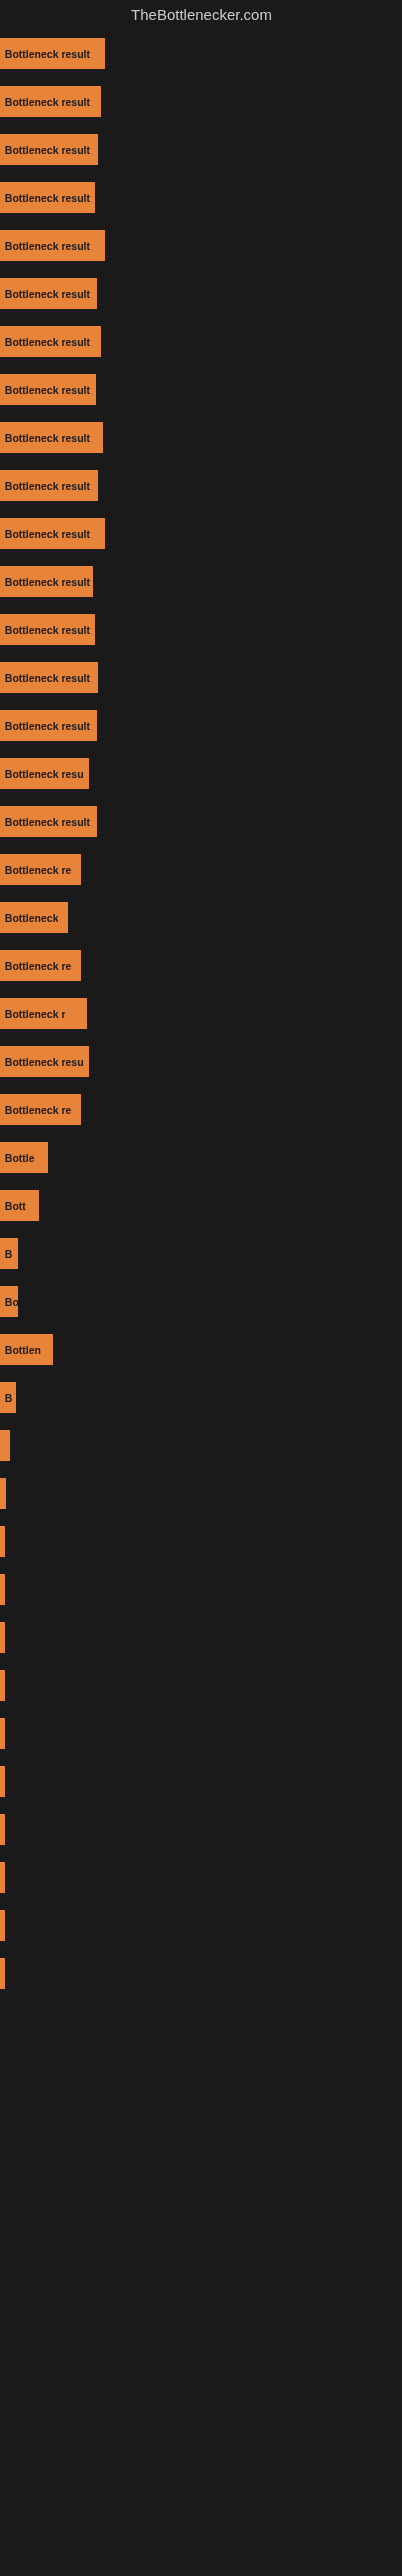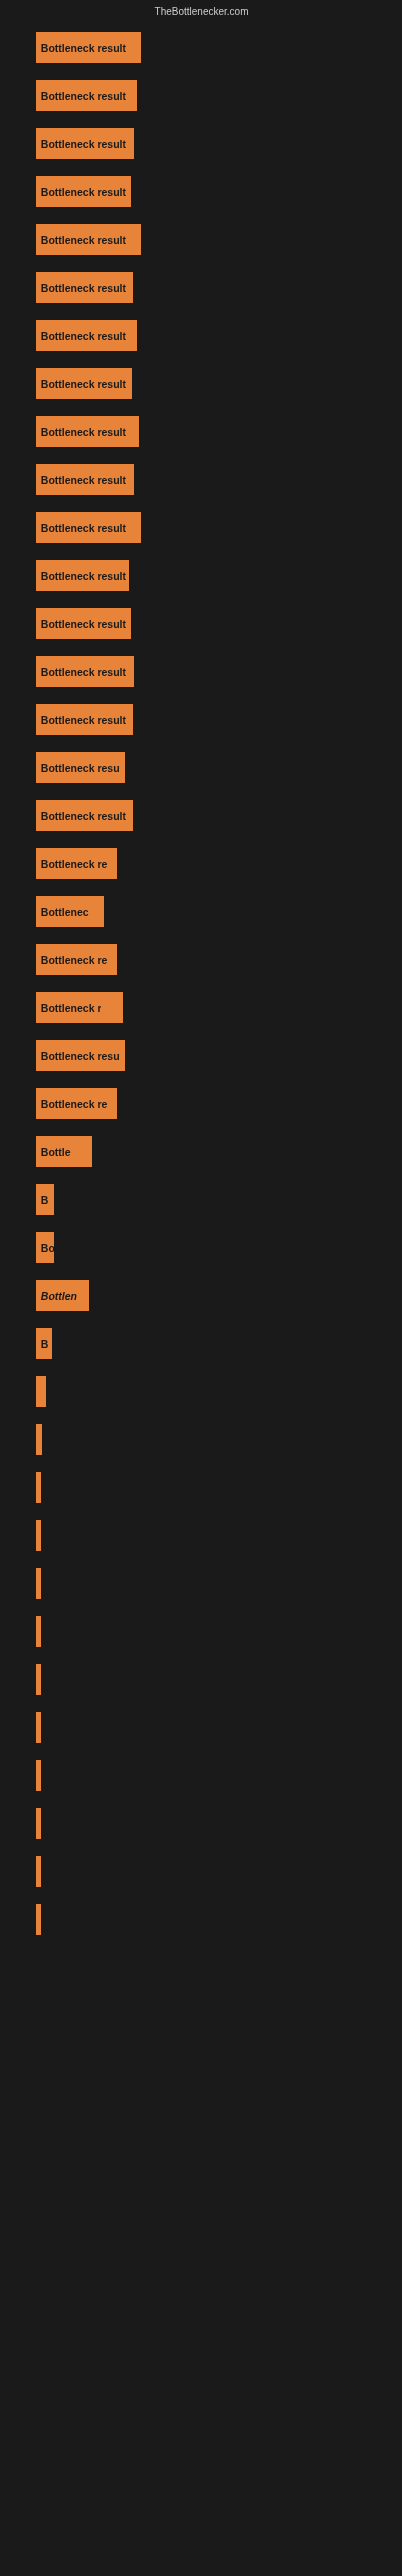--- a/index.html
+++ b/index.html
@@ -10,39 +10,38 @@
     body {
       width: 403px;
       min-height: 2576px;
       background-color: #1a1a1a;
       font-family: Arial, sans-serif;
       position: relative;
     }
     .site-title {
       text-align: center;
       color: #cccccc;
-      font-size: 10px;
+      font-size: 15px;
       padding: 6.4px 0;
       background-color: #1a1a1a;
     }
     .bar-container {
       position: relative;
       width: 100%;
       height: 48px;
       display: flex;
       align-items: center;
     }
     .bar {
       height: 31px;
       background-color: #e8843a;
       display: flex;
       align-items: center;
       padding-left: 4.8px;
       position: relative;
-      margin-left: 36px;
     }
     .bar-label {
       color: #1a1a1a;
       font-size: 10.5px;
       font-weight: bold;
       white-space: nowrap;
       overflow: hidden;
     }
   </style>
 </head>
@@ -138,21 +137,21 @@
         <span class="bar-label">Bottleneck result</span>
       </div>
     </div>
     <div class="bar-container">
       <div class="bar" style="width: 81px;">
         <span class="bar-label">Bottleneck re</span>
       </div>
     </div>
     <div class="bar-container">
       <div class="bar" style="width: 68px;">
-        <span class="bar-label">Bottlenec</span>
+        <span class="bar-label">Bottleneck</span>
       </div>
     </div>
     <div class="bar-container">
       <div class="bar" style="width: 81px;">
         <span class="bar-label">Bottleneck re</span>
       </div>
     </div>
     <div class="bar-container">
       <div class="bar" style="width: 87px;">
         <span class="bar-label">Bottleneck r</span>
@@ -162,36 +161,41 @@
       <div class="bar" style="width: 89px;">
         <span class="bar-label">Bottleneck resu</span>
       </div>
     </div>
     <div class="bar-container">
       <div class="bar" style="width: 81px;">
         <span class="bar-label">Bottleneck re</span>
       </div>
     </div>
     <div class="bar-container">
-      <div class="bar" style="width: 56px;">
+      <div class="bar" style="width: 48px;">
         <span class="bar-label">Bottle</span>
+      </div>
+    </div>
+    <div class="bar-container">
+      <div class="bar" style="width: 39px;">
+        <span class="bar-label">Bott</span>
       </div>
     </div>
     <div class="bar-container">
       <div class="bar" style="width: 17.7px;">
         <span class="bar-label">B</span>
       </div>
     </div>
     <div class="bar-container">
       <div class="bar" style="width: 18px;">
         <span class="bar-label">Bot</span>
       </div>
     </div>
     <div class="bar-container">
-      <div class="bar" style="width: 53px; font-style: italic;">
+      <div class="bar" style="width: 53px;">
         <span class="bar-label">Bottlen</span>
       </div>
     </div>
     <div class="bar-container">
       <div class="bar" style="width: 16px;">
         <span class="bar-label">B</span>
       </div>
     </div>
     <div class="bar-container">
       <div class="bar" style="width: 9.7px;"></div>

